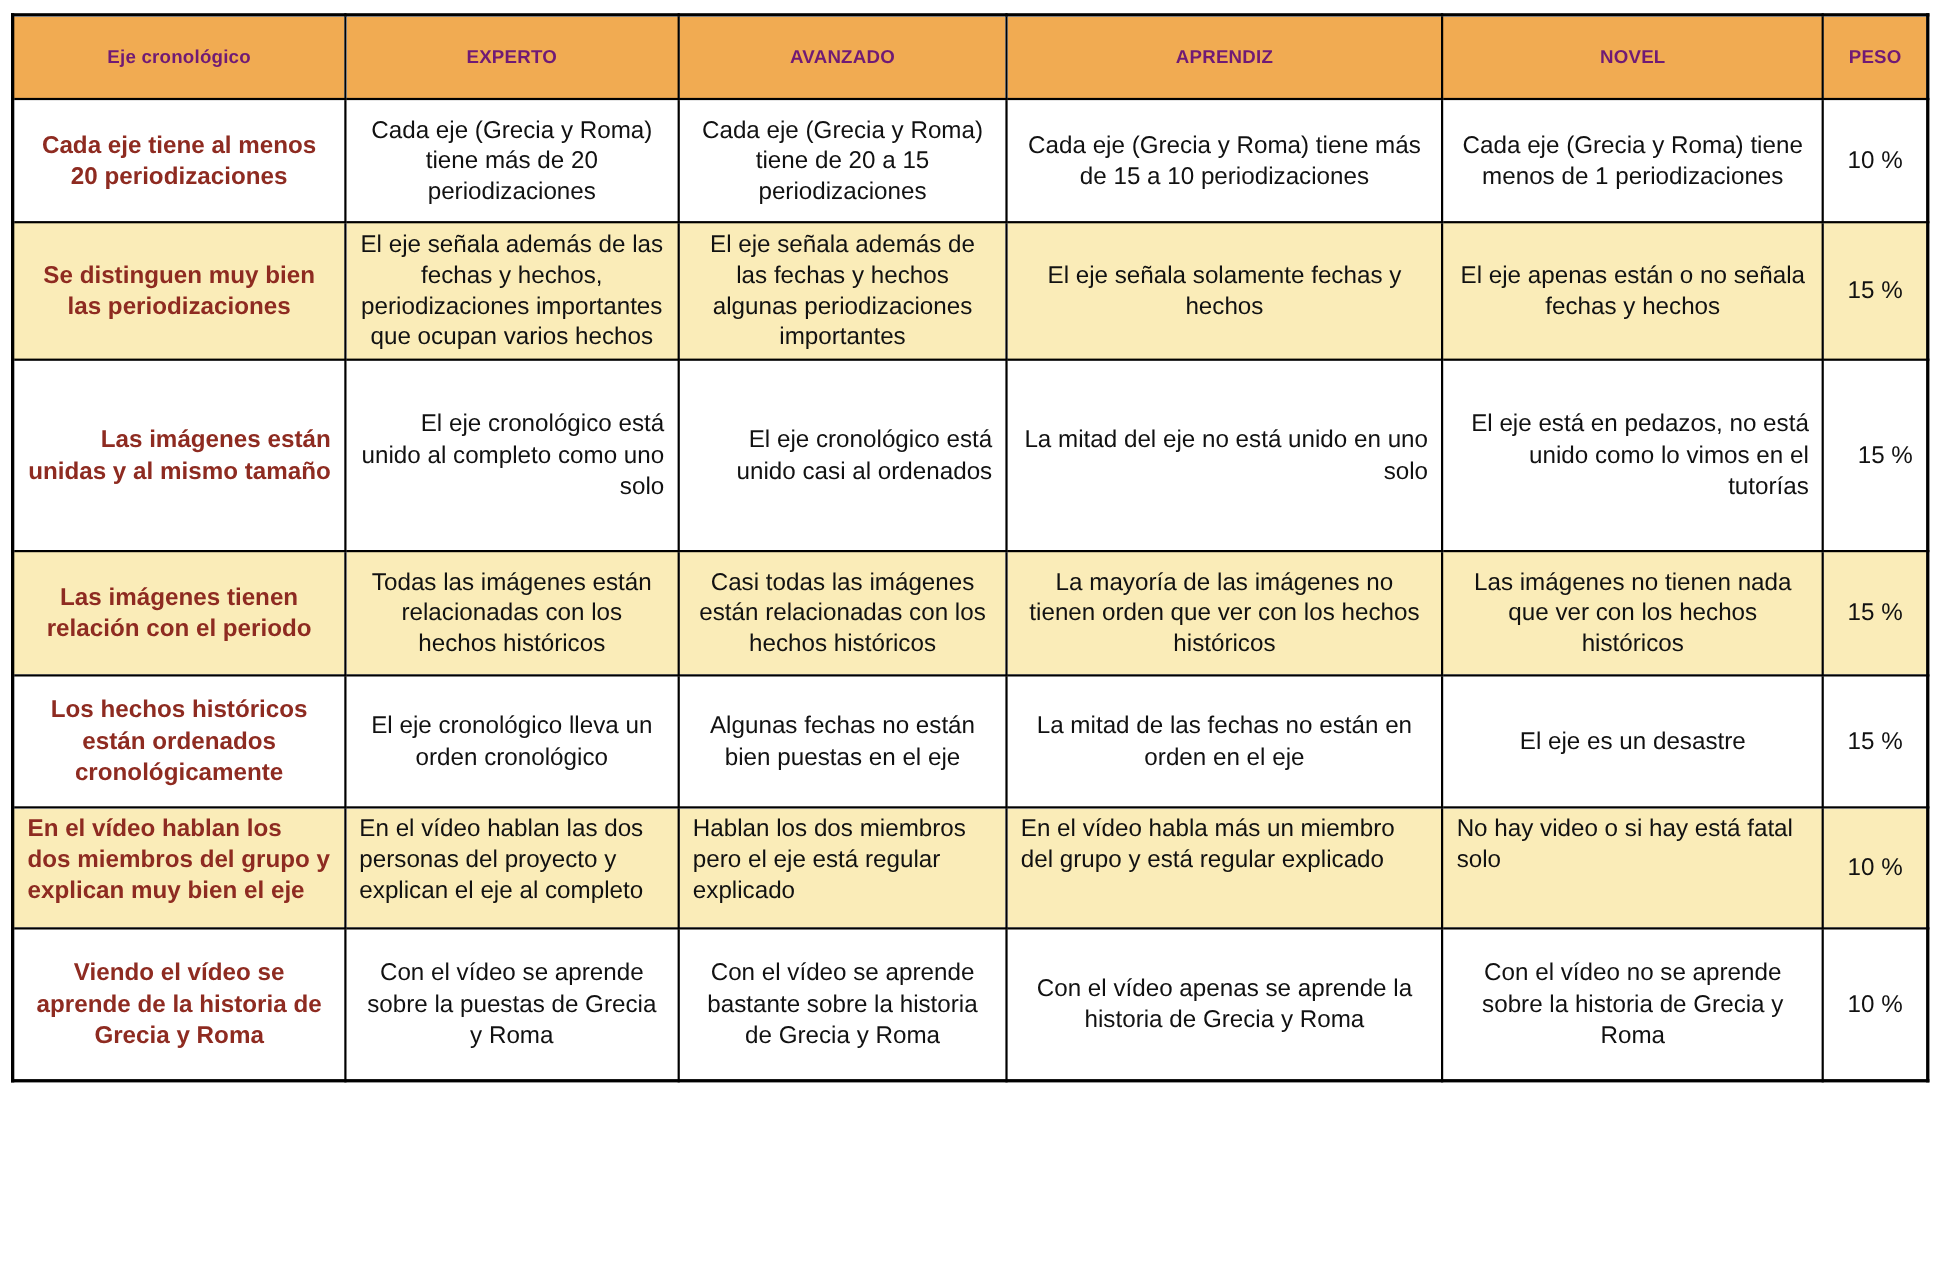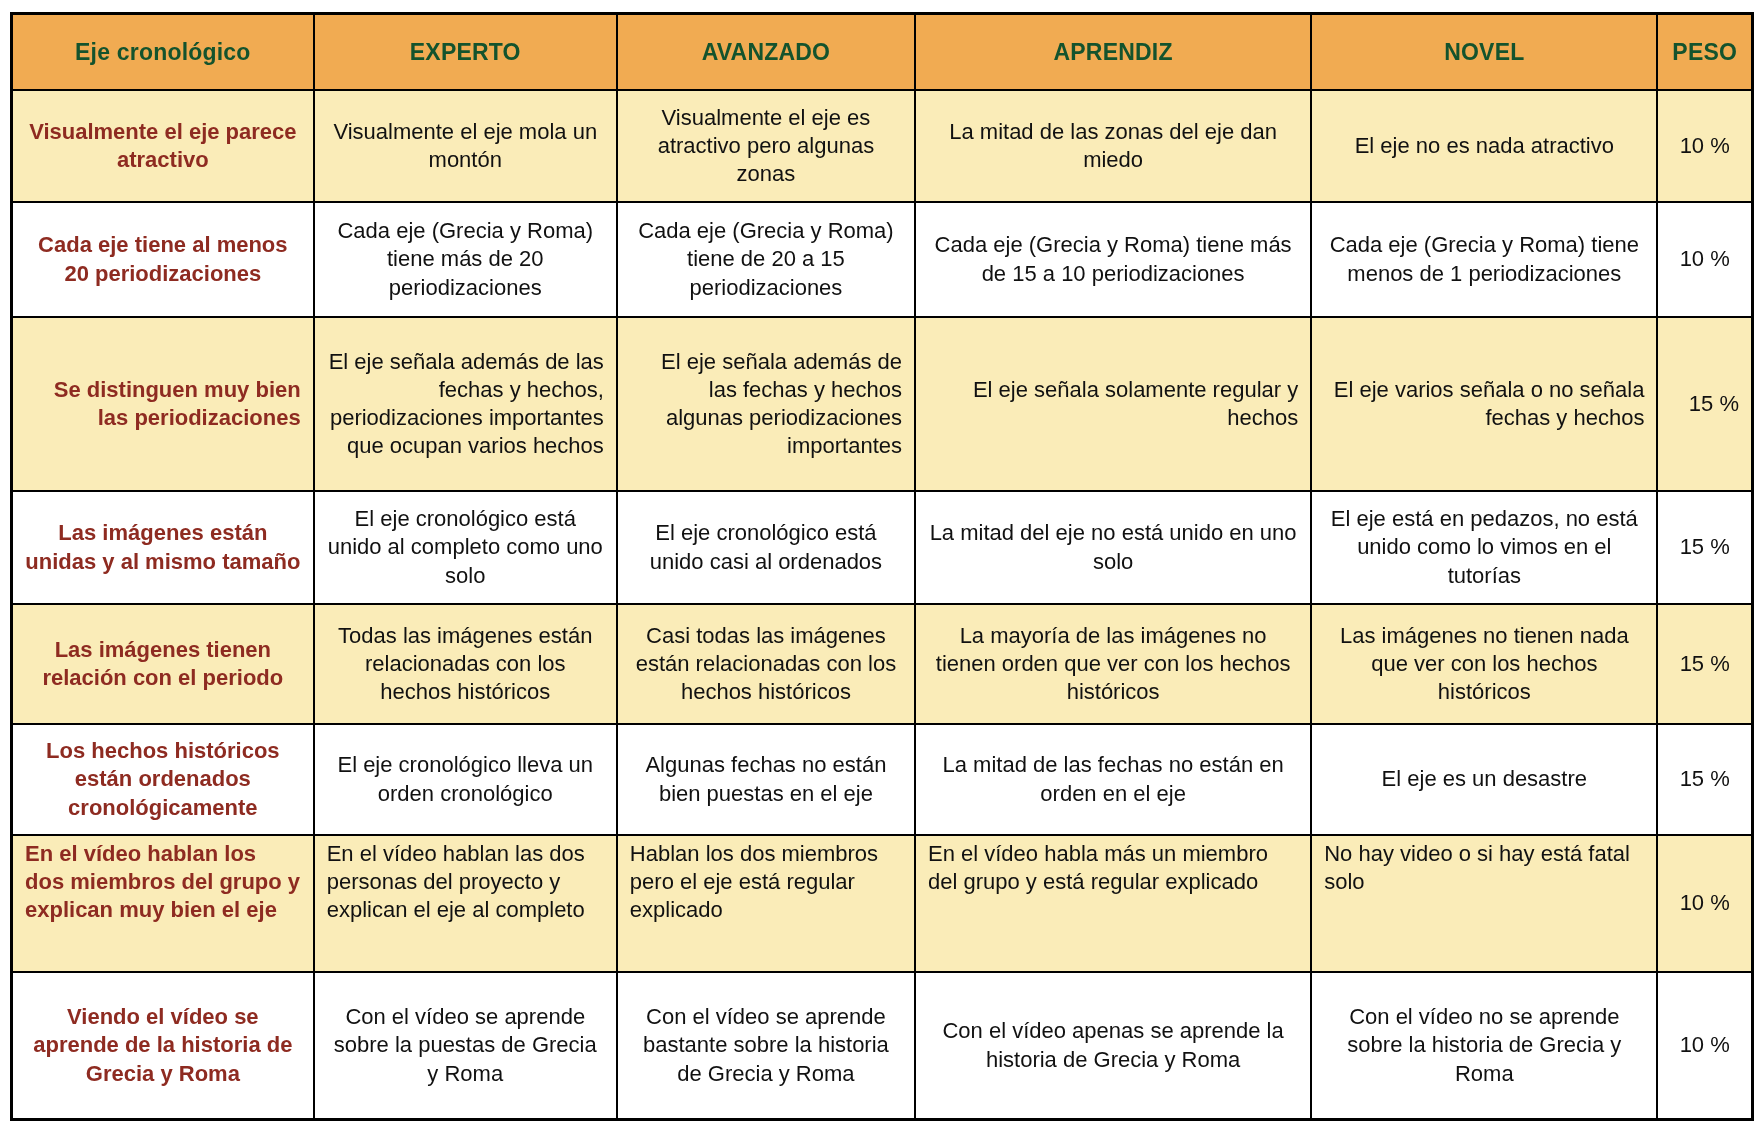--- a/index.html
+++ b/index.html
@@ -29,22 +29,22 @@
 
   th, td {
     border: 2px solid #000000;
     text-align: center;
     vertical-align: middle;
     padding: 5px 12px;
     overflow: hidden;
   }
   th {
     background: #F1AB52;
-    color: #14532d;
-    font-size: 23px;
+    color: #701a75;
+    font-size: 17px;
     font-weight: bold;
     height: 64px;
     letter-spacing: 0.2px;
   }
   td {
     font-size: 22px;
     line-height: 1.28;
     color: #111111;
     background: #ffffff;
   }
@@ -91,42 +91,34 @@
     <tr>
       <th>Eje cronológico</th>
       <th>EXPERTO</th>
       <th>AVANZADO</th>
       <th>APRENDIZ</th>
       <th>NOVEL</th>
       <th>PESO</th>
     </tr>
   </thead>
   <tbody>
-    <tr class="alt">
-      <td class="criterion">Visualmente el eje parece atractivo</td>
-      <td>Visualmente el eje mola un montón</td>
-      <td>Visualmente el eje es atractivo pero algunas zonas</td>
-      <td>La mitad de las zonas del eje dan miedo</td>
-      <td>El eje no es nada atractivo</td>
-      <td class="peso">10 %</td>
-    </tr>
     <tr>
       <td class="criterion">Cada eje tiene al menos 20 periodizaciones</td>
       <td>Cada eje (Grecia y Roma) tiene más de 20 periodizaciones</td>
       <td>Cada eje (Grecia y Roma) tiene de 20 a 15 periodizaciones</td>
       <td>Cada eje (Grecia y Roma) tiene más de 15 a 10 periodizaciones</td>
       <td>Cada eje (Grecia y Roma) tiene menos de 1 periodizaciones</td>
       <td class="peso">10 %</td>
     </tr>
     <tr class="alt">
       <td class="criterion">Se distinguen muy bien las periodizaciones</td>
       <td>El eje señala además de las fechas y hechos, periodizaciones importantes que ocupan varios hechos</td>
       <td>El eje señala además de las fechas y hechos algunas periodizaciones importantes</td>
-      <td>El eje señala solamente regular y hechos</td>
-      <td>El eje varios señala o no señala fechas y hechos</td>
+      <td>El eje señala solamente fechas y hechos</td>
+      <td>El eje apenas están o no señala fechas y hechos</td>
       <td class="peso">15 %</td>
     </tr>
     <tr>
       <td class="criterion">Las imágenes están unidas y al mismo tamaño</td>
       <td>El eje cronológico está unido al completo como uno solo</td>
       <td>El eje cronológico está unido casi al ordenados</td>
       <td>La mitad del eje no está unido en uno solo</td>
       <td>El eje está en pedazos, no está unido como lo vimos en el tutorías</td>
       <td class="peso">15 %</td>
     </tr>

